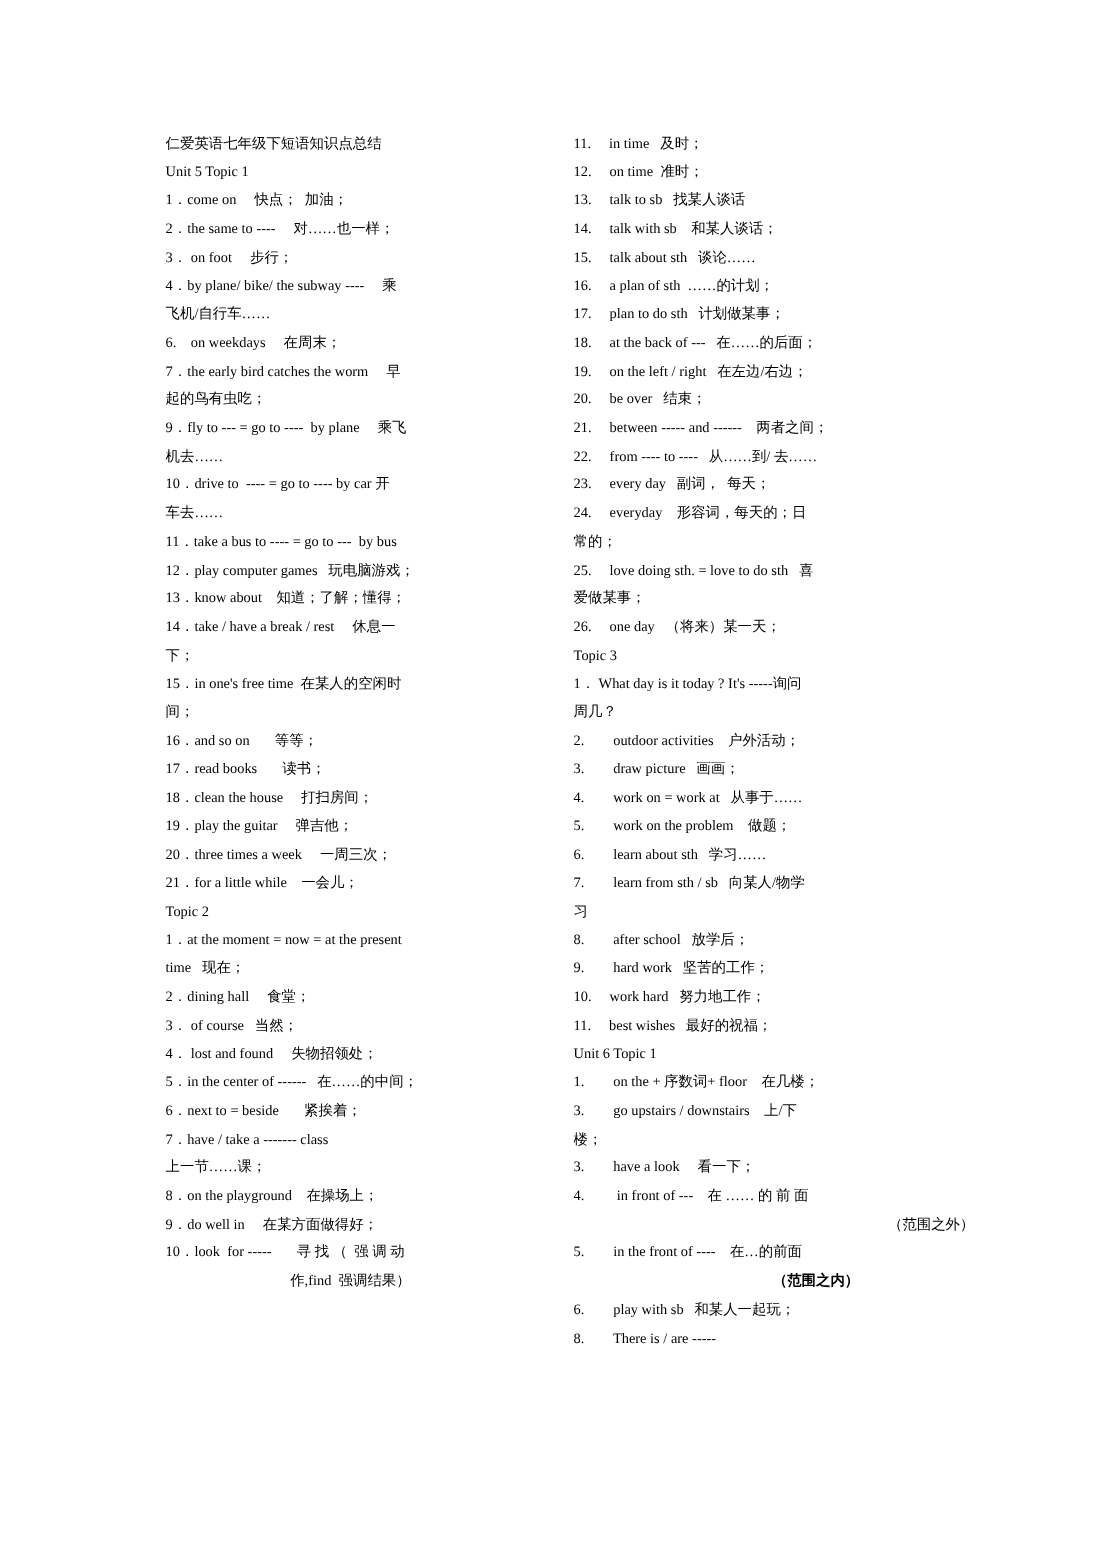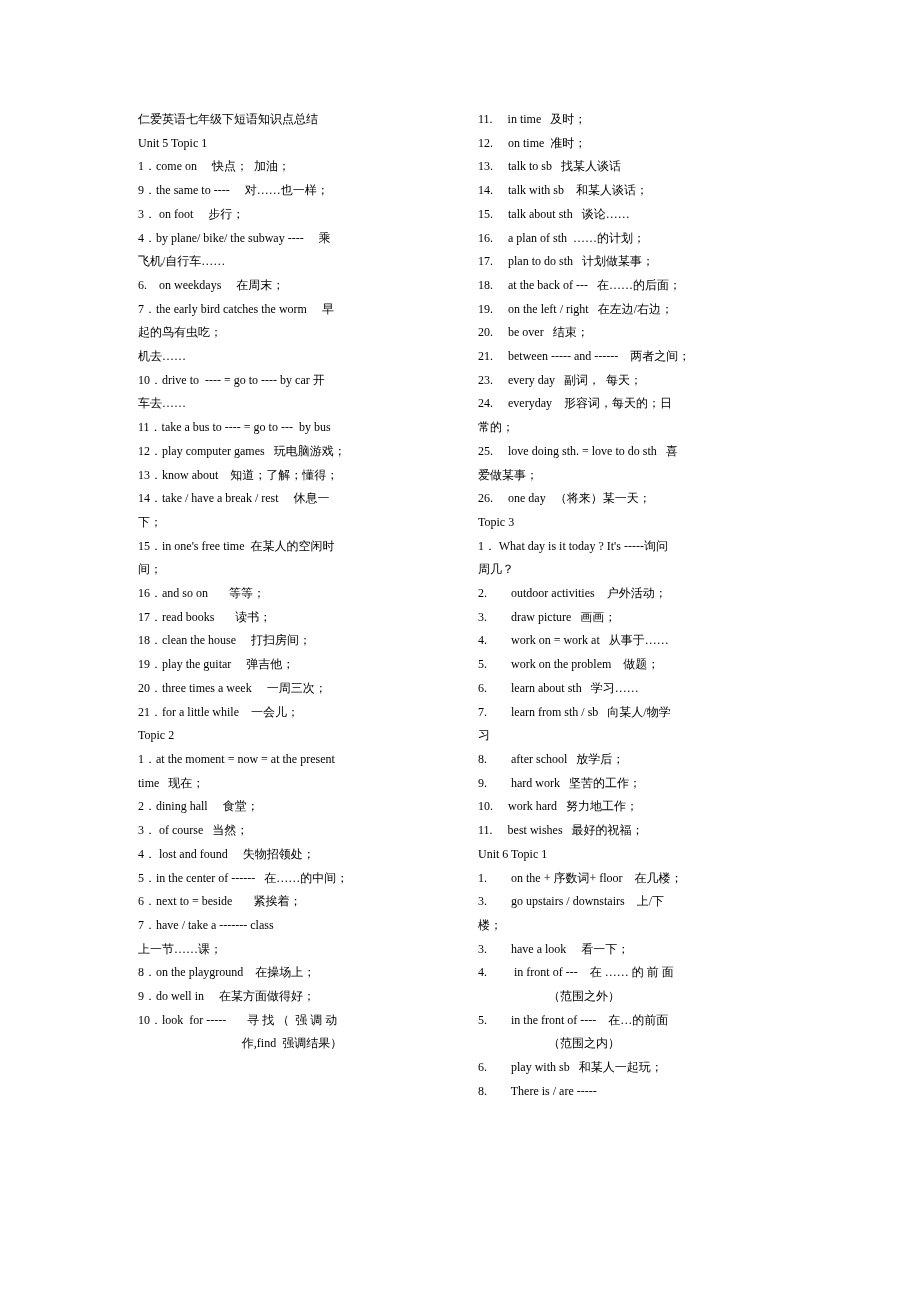--- a/index.html
+++ b/index.html
@@ -45,27 +45,28 @@
 </style>
 </head>
 <body>
 
 <div class="page">
   <div class="columns">
     <div class="col col-left">
         <div class="line">仁爱英语七年级下短语知识点总结</div>
         <div class="line">Unit 5 Topic 1</div>
         <div class="line">1．come on     快点；  加油；</div>
-        <div class="line">9．the same to ----     对……也一样；</div>
+        <div class="line">2．the same to ----     对……也一样；</div>
         <div class="line">3． on foot     步行；</div>
         <div class="line">4．by plane/ bike/ the subway ----     乘</div>
         <div class="line">飞机/自行车……</div>
         <div class="line">6.    on weekdays     在周末；</div>
         <div class="line">7．the early bird catches the worm     早</div>
         <div class="line">起的鸟有虫吃；</div>
+        <div class="line">9．fly to --- = go to ----  by plane     乘飞</div>
         <div class="line">机去……</div>
         <div class="line">10．drive to  ---- = go to ---- by car 开</div>
         <div class="line">车去……</div>
         <div class="line">11．take a bus to ---- = go to ---  by bus</div>
         <div class="line">12．play computer games   玩电脑游戏；</div>
         <div class="line">13．know about    知道；了解；懂得；</div>
         <div class="line">14．take / have a break / rest     休息一</div>
         <div class="line">下；</div>
         <div class="line">15．in one's free time  在某人的空闲时</div>
         <div class="line">间；</div>
@@ -95,20 +96,21 @@
         <div class="line">12.     on time  准时；</div>
         <div class="line">13.     talk to sb   找某人谈话</div>
         <div class="line">14.     talk with sb    和某人谈话；</div>
         <div class="line">15.     talk about sth   谈论……</div>
         <div class="line">16.     a plan of sth  ……的计划；</div>
         <div class="line">17.     plan to do sth   计划做某事；</div>
         <div class="line">18.     at the back of ---   在……的后面；</div>
         <div class="line">19.     on the left / right   在左边/右边；</div>
         <div class="line">20.     be over   结束；</div>
         <div class="line">21.     between ----- and ------    两者之间；</div>
+        <div class="line">22.     from ---- to ----   从……到/ 去……</div>
         <div class="line">23.     every day   副词，  每天；</div>
         <div class="line">24.     everyday    形容词，每天的；日</div>
         <div class="line">常的；</div>
         <div class="line">25.     love doing sth. = love to do sth   喜</div>
         <div class="line">爱做某事；</div>
         <div class="line">26.     one day   （将来）某一天；</div>
         <div class="line">Topic 3</div>
         <div class="line">1． What day is it today ? It's -----询问</div>
         <div class="line">周几？</div>
         <div class="line">2.        outdoor activities    户外活动；</div>
@@ -121,20 +123,20 @@
         <div class="line">8.        after school   放学后；</div>
         <div class="line">9.        hard work   坚苦的工作；</div>
         <div class="line">10.     work hard   努力地工作；</div>
         <div class="line">11.     best wishes   最好的祝福；</div>
         <div class="line">Unit 6 Topic 1</div>
         <div class="line">1.        on the + 序数词+ floor    在几楼；</div>
         <div class="line">3.        go upstairs / downstairs    上/下</div>
         <div class="line">楼；</div>
         <div class="line">3.        have a look     看一下；</div>
         <div class="line">4.         in front of ---    在 …… 的 前 面</div>
-        <div class="line" style="text-align: left; padding-left: 70px;">（范围之外）</div>
+        <div class="line" style="text-align: right; padding-left: 70px;">（范围之外）</div>
         <div class="line">5.        in the front of ----    在…的前面</div>
-        <div class="line" style="text-align: left; padding-left: 70px;">（范围之内）</div>
+        <div class="line" style="text-align: center; padding-left: 70px; font-weight: bold;">（范围之内）</div>
         <div class="line">6.        play with sb   和某人一起玩；</div>
         <div class="line">8.        There is / are -----</div>
       </div>
   </div>
 </div>
 
 </body></html>

